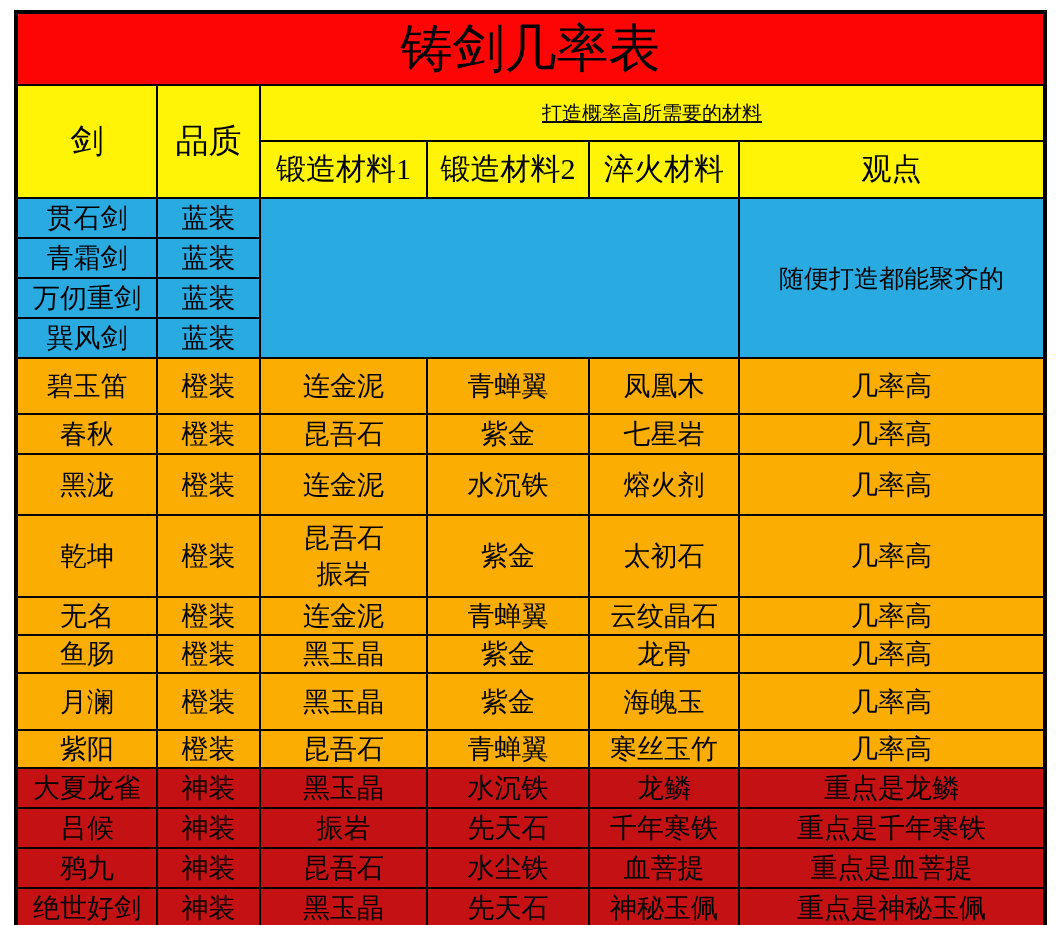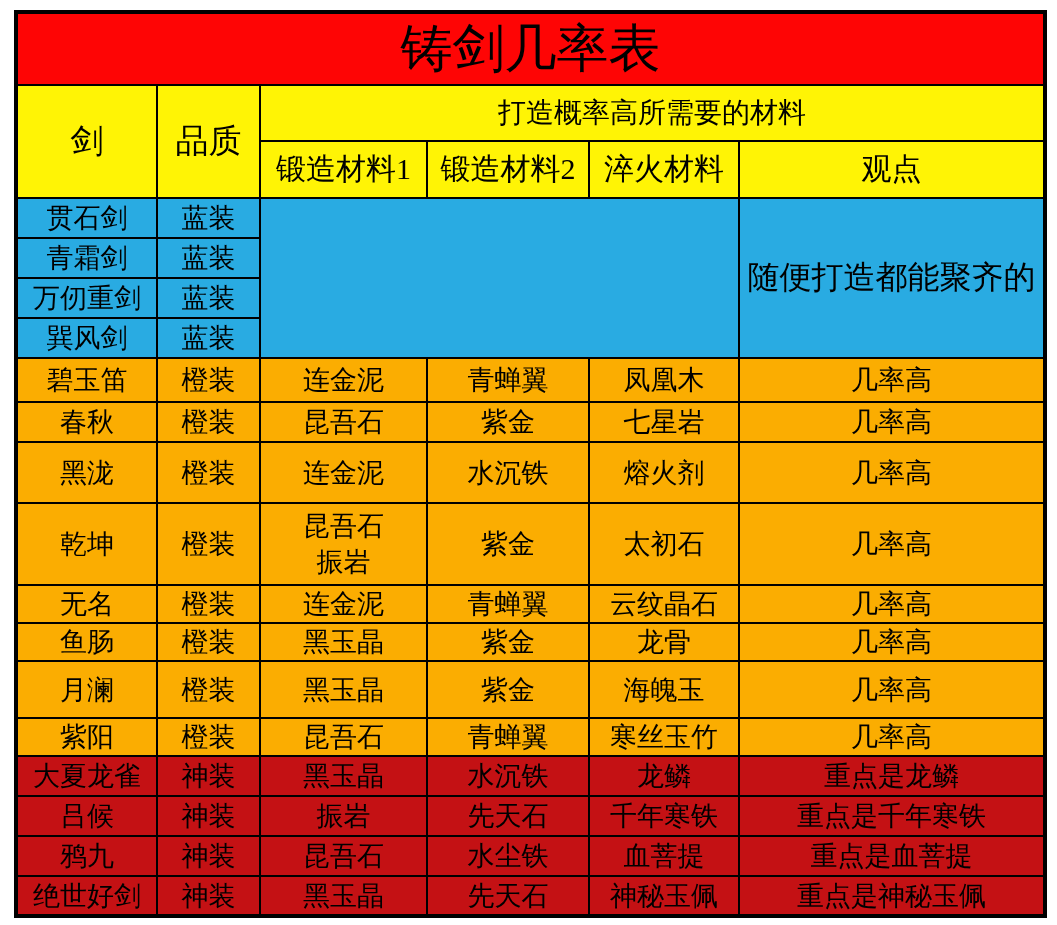--- a/index.html
+++ b/index.html
@@ -37,30 +37,30 @@
   
   .bg-title  { background: var(--title_red); }
   .bg-header { background: var(--header_yellow); }
   .bg-blue   { background: var(--blue_section); }
   .bg-orange { background: var(--orange_section); }
   .bg-red    { background: var(--red_section); font-family: Liberation Serif, serif; }
   .bg-red td { color: var(--red_section_text); }
 
   .title-cell    { font-size: 52px; font-weight: bold; }
   .big-head      { font-size: 33px; font-weight: bold; }
-  .group-head    { font-size: 28px; font-weight: bold; }
+  .group-head    { font-size: 20px; font-weight: bold; text-decoration: underline; }
   .sub-head      { font-size: 30px; font-weight: bold; }
   .body-cell     { font-size: 27px; }
-  .opinion-wide  { font-size: 32px; }
+  .opinion-wide  { font-size: 25px; }
 
   tr.h-title { height: 62px; }
   tr.h-grp   { height: 56px; }
   tr.h-sub   { height: 57px; }
   tr.h-blue  { height: 40px; }
-  tr.h-o1    { height: 44px; margin-top: 40px; }
+  tr.h-o1    { height: 56px; margin-top: 40px; }
   tr.h-o2    { height: 40px; }
   tr.h-tall1 { height: 61px; }
   tr.h-tall2 { height: 82px; }
   tr.h-o5    { height: 24px; }
   tr.h-o6    { height: 35px; }
   tr.h-o7    { height: 57px; }
   tr.h-o8    { height: 38px; }
   tr.h-red   { height: 40px; }
 </style>
 </head>

